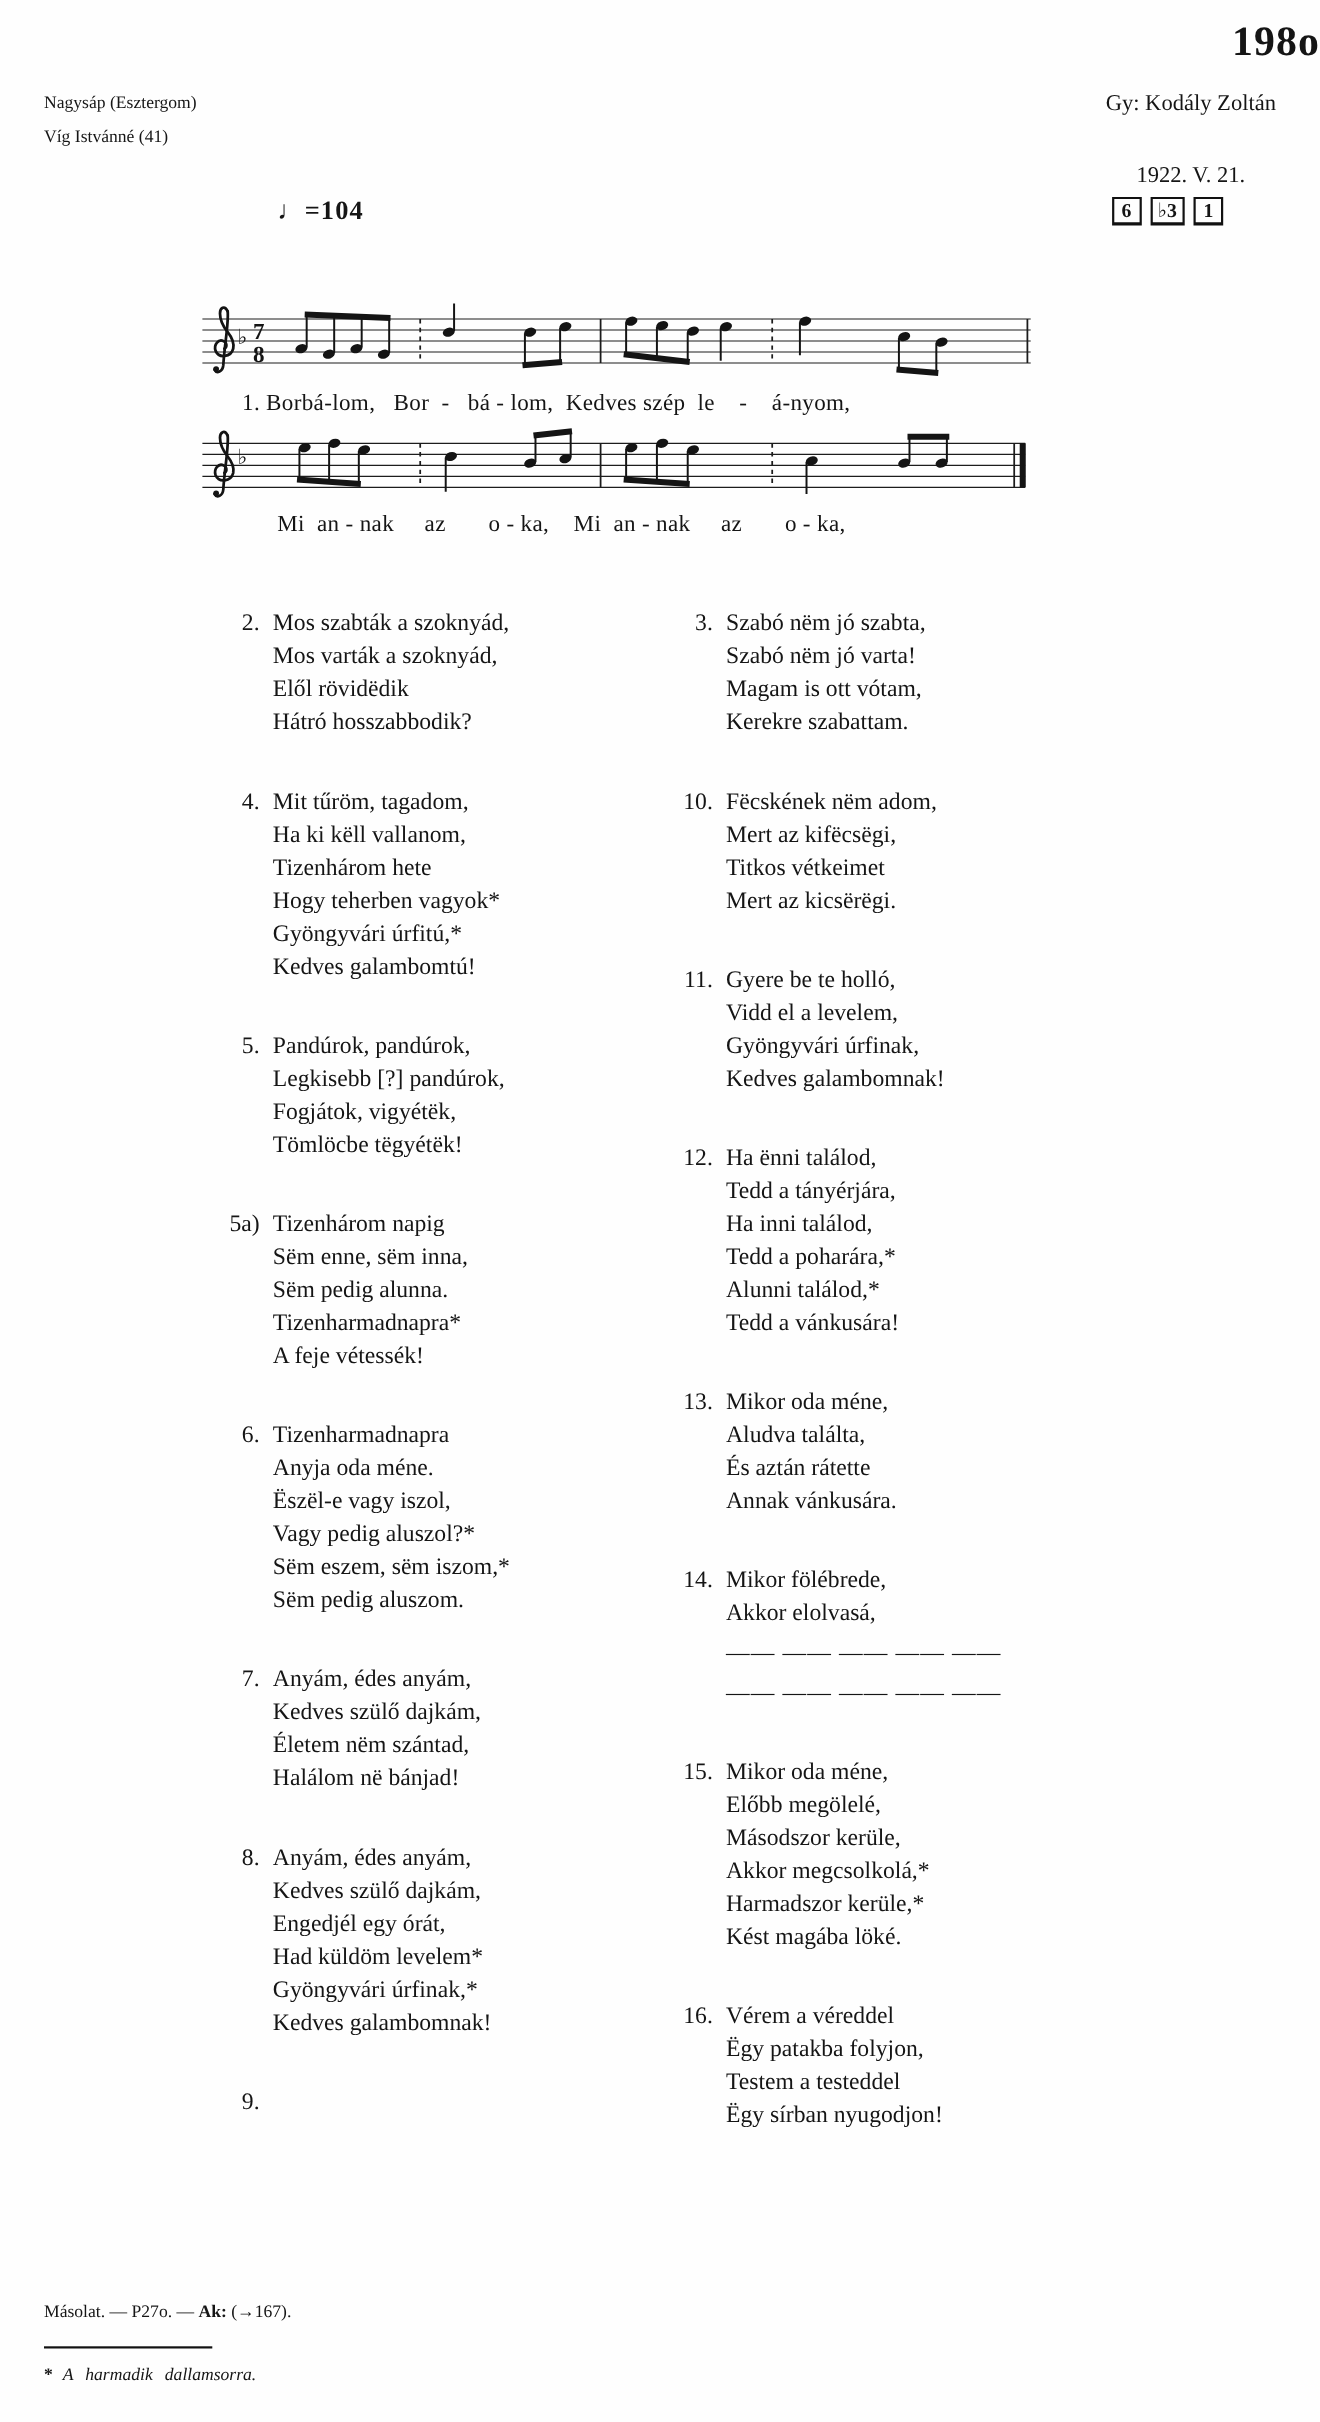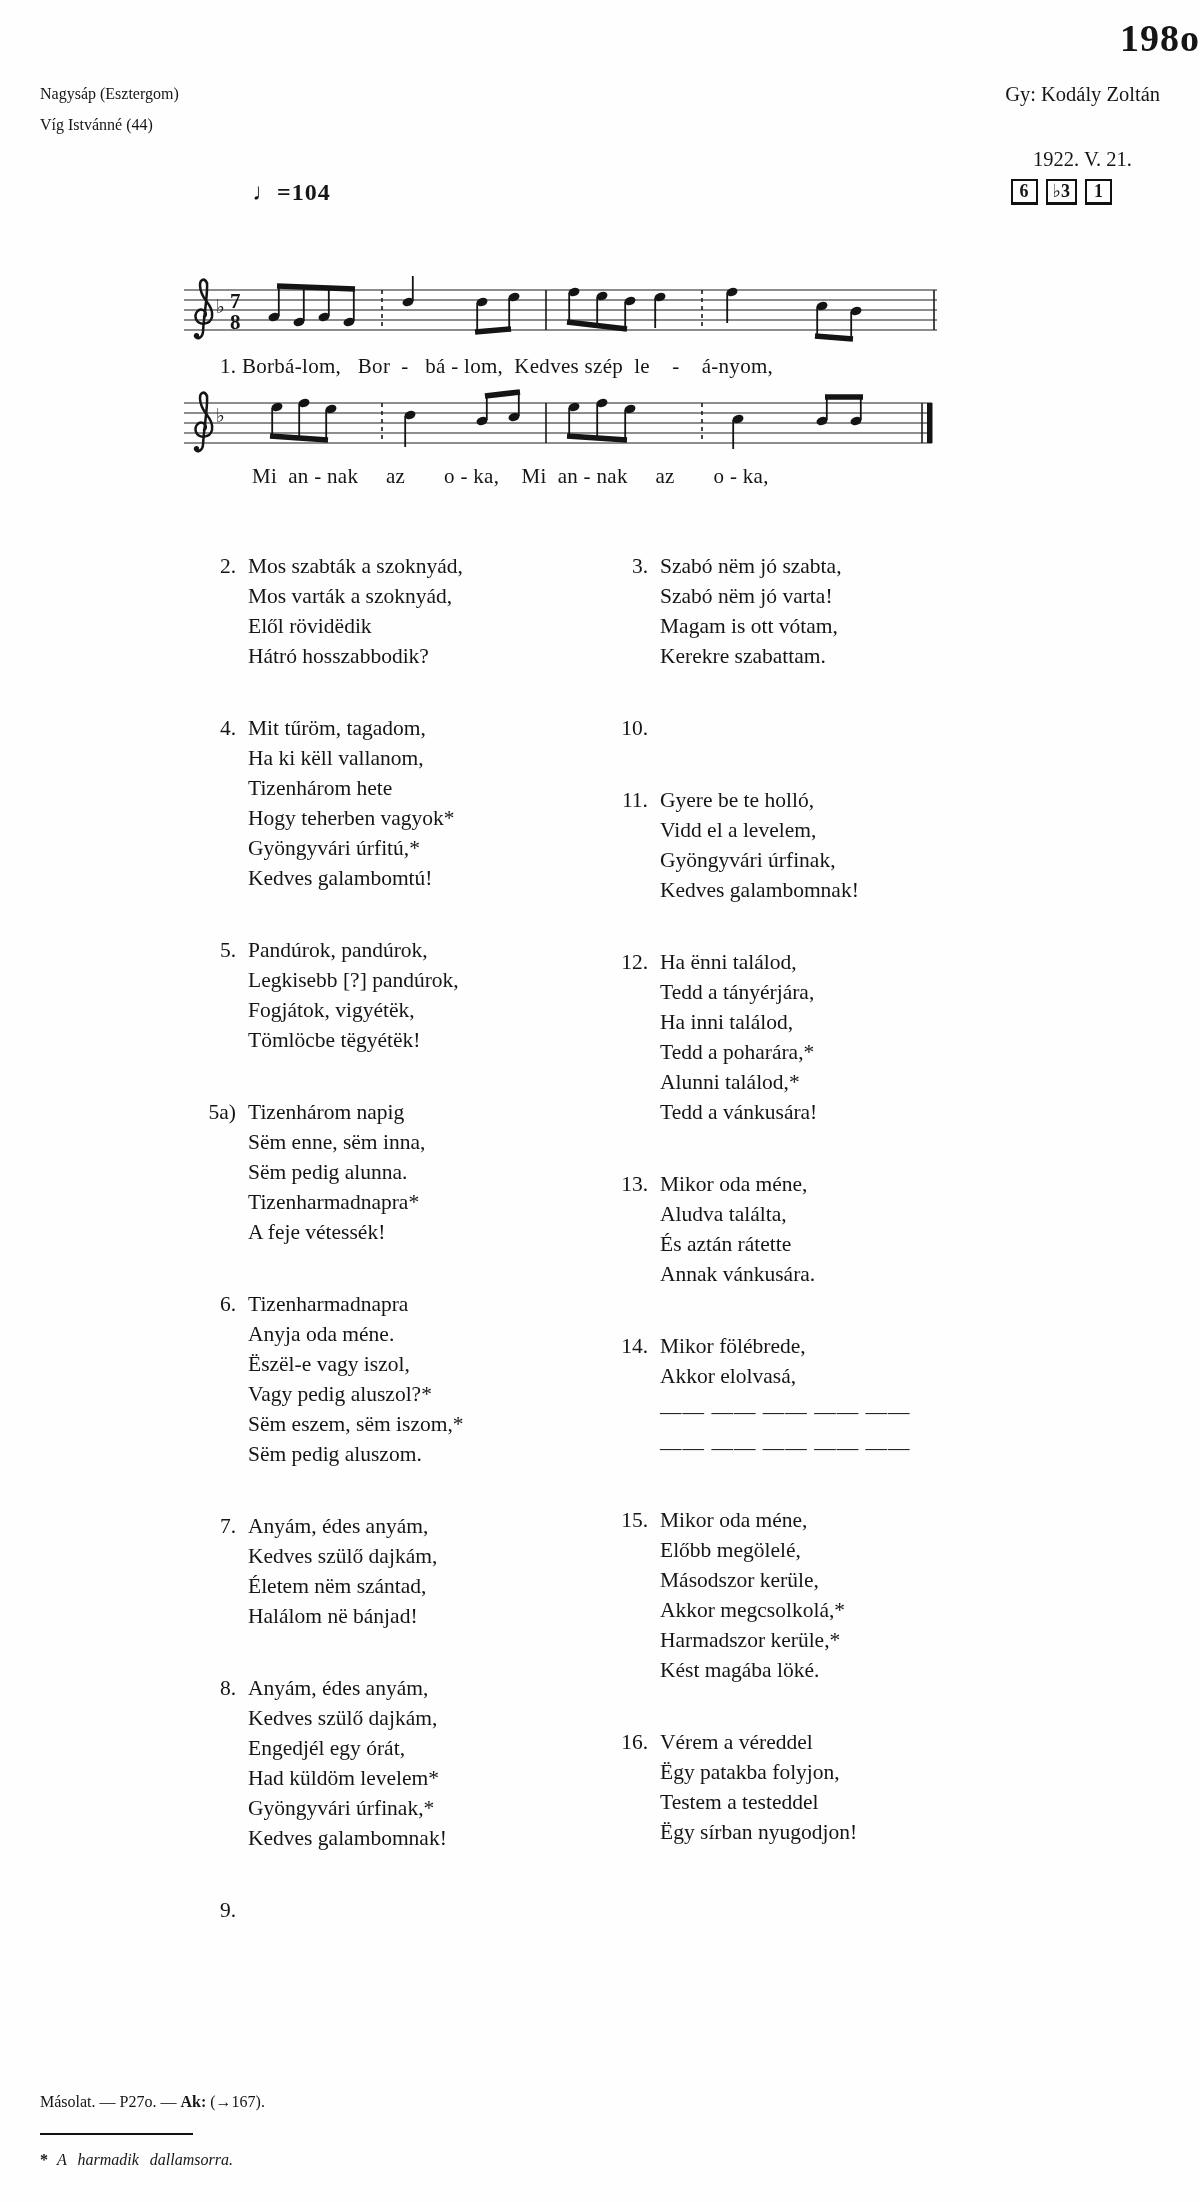--- a/index.html
+++ b/index.html
@@ -53,21 +53,21 @@
   .footnote{position:absolute;left:40px;top:2151px;font-size:16px;font-style:italic;word-spacing:7px;}
   .footnote .star{font-style:normal;padding-right:9px;font-weight:bold;}
 </style>
 </head>
 <body>
 
 <div class="title">198o</div>
 
 <div class="hdr-left">
   <div>Nagysáp (Esztergom)</div>
-  <div>Víg Istvánné (44)</div>
+  <div>Víg Istvánné (41)</div>
 </div>
 
 <div class="hdr-right">
   <div>Gy: Kodály Zoltán</div>
   <div class="hdr-date">1922. V. 21.</div>
   <div class="cadences">
       <span class="cad-box">6</span>
       <span class="cad-box">♭3</span>
       <span class="cad-box">1</span>
     </div>
@@ -266,20 +266,26 @@
       <div class="vnum">3.</div>
       <div class="vlines">
         <div class="vline">Szabó nëm jó szabta,</div>
         <div class="vline">Szabó nëm jó varta!</div>
         <div class="vline">Magam is ott vótam,</div>
         <div class="vline">Kerekre szabattam.</div>
       </div>
     </div>
     <div class="verse">
       <div class="vnum">10.</div>
+      <div class="vlines">
+        <div class="vline">Fëcskének nëm adom,</div>
+        <div class="vline">Mert az kifëcsëgi,</div>
+        <div class="vline">Titkos vétkeimet</div>
+        <div class="vline">Mert az kicsërëgi.</div>
+      </div>
     </div>
     <div class="verse">
       <div class="vnum">11.</div>
       <div class="vlines">
         <div class="vline">Gyere be te holló,</div>
         <div class="vline">Vidd el a levelem,</div>
         <div class="vline">Gyöngyvári úrfinak,</div>
         <div class="vline">Kedves galambomnak!</div>
       </div>
     </div>

